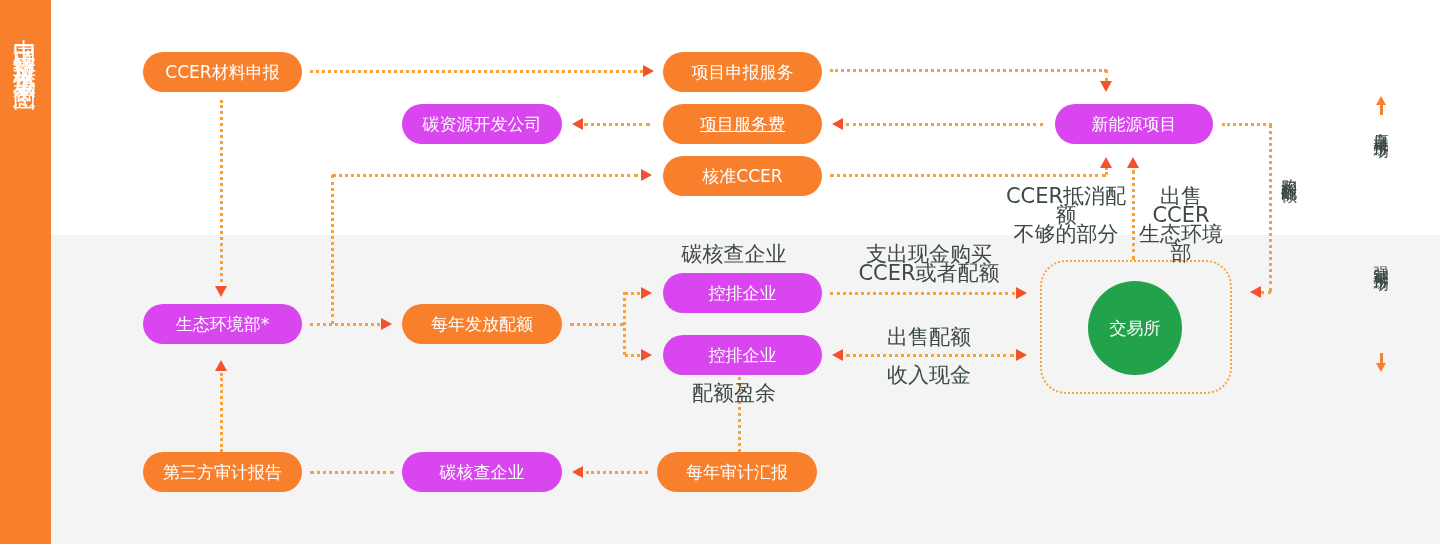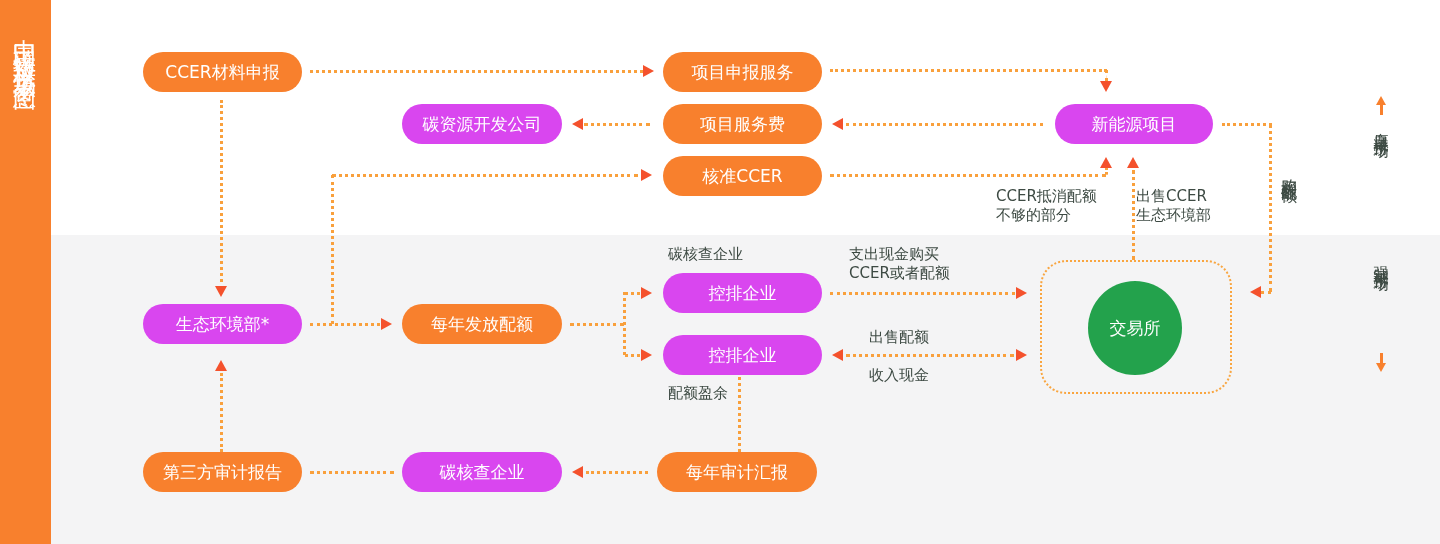--- a/index.html
+++ b/index.html
@@ -16,21 +16,21 @@
   .pill { position:absolute; height:40px; border-radius:21px; color:#ffffff; font-size:17px;
           display:flex; align-items:center; justify-content:center; white-space:nowrap; }
   .orange { background:#f8802d; }
   .green  { background:#d946ef; }
 
   .circle { position:absolute; left:1088px; top:281px; width:94px; height:94px; border-radius:50%;
             background:#23a24c; color:#fff; font-size:17px; display:flex; align-items:center; justify-content:center; }
   .exchange-box { position:absolute; left:1040px; top:260px; width:188px; height:130px;
                   border:2px dotted #f9a53f; border-radius:26px; }
 
-  .lbl { position:absolute; color:#3d4a43; font-size:15px; line-height:19px; }
+  .lbl { position:absolute; color:#3d4a43; font-size:21px; line-height:19px; text-align:center; }
   .vtext { position:absolute; writing-mode:vertical-rl; text-orientation:upright; color:#3d4a43;
            font-size:15px; letter-spacing:2px; line-height:18px; }
 
   .dh { position:absolute; height:0; border-top:3px dotted #f9a03c; }
   .dv { position:absolute; width:0;  border-left:3px dotted #f9a03c; }
 
   .arr { position:absolute; width:0; height:0; }
   .arr-r { border-top:6px solid transparent; border-bottom:6px solid transparent; border-left:11px solid #f4512c; }
   .arr-l { border-top:6px solid transparent; border-bottom:6px solid transparent; border-right:11px solid #f4512c; }
   .arr-u { border-left:6px solid transparent; border-right:6px solid transparent; border-bottom:11px solid #f4512c; }
@@ -118,21 +118,21 @@
 
   <div class="pill orange" style="left:143px;top:52px;width:159px;">
     <span>CCER材料申报</span>
   </div>
   <div class="pill orange" style="left:663px;top:52px;width:159px;">
     <span>项目申报服务</span>
   </div>
   <div class="pill green" style="left:402px;top:104px;width:160px;">
     <span>碳资源开发公司</span>
   </div>
-  <div class="pill orange" style="left:663px;top:104px;width:159px;">
+  <div class="pill orange" style="left:663px;top:104px;width:159px;text-decoration:underline;">
     <span>项目服务费</span>
   </div>
   <div class="pill orange" style="left:663px;top:156px;width:159px;">
     <span>核准CCER</span>
   </div>
   <div class="pill green" style="left:1055px;top:104px;width:158px;">
     <span>新能源项目</span>
   </div>
   <div class="pill green" style="left:663px;top:273px;width:159px;">
     <span>控排企业</span>

